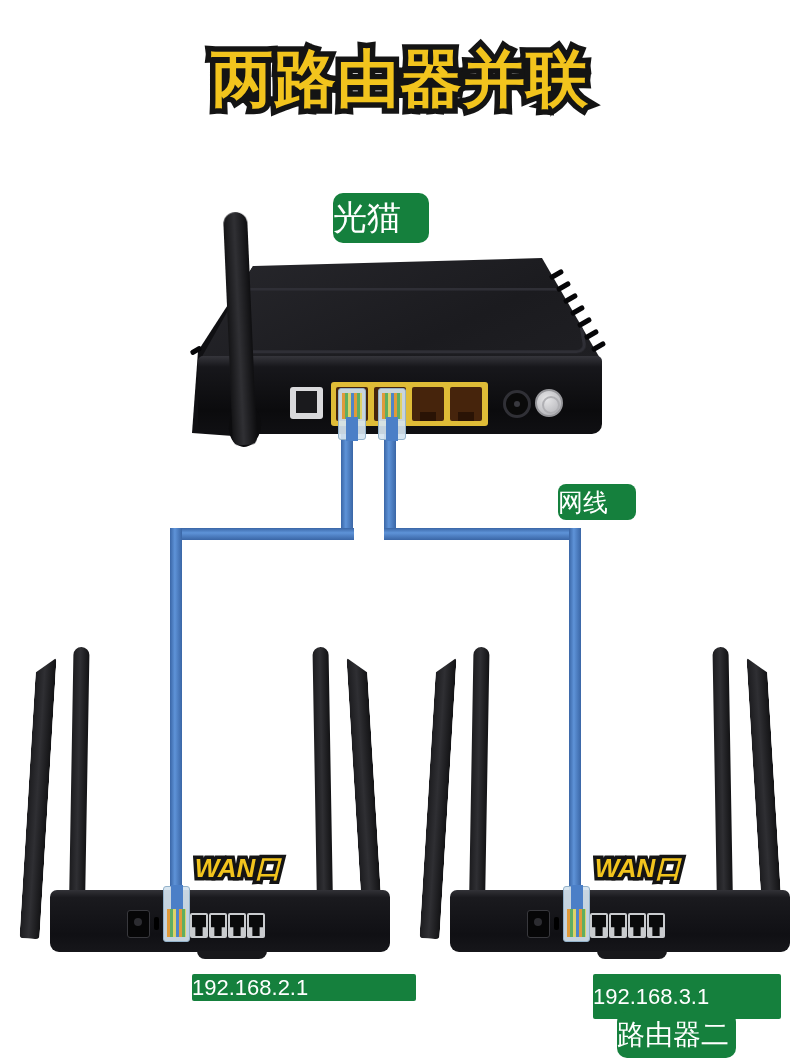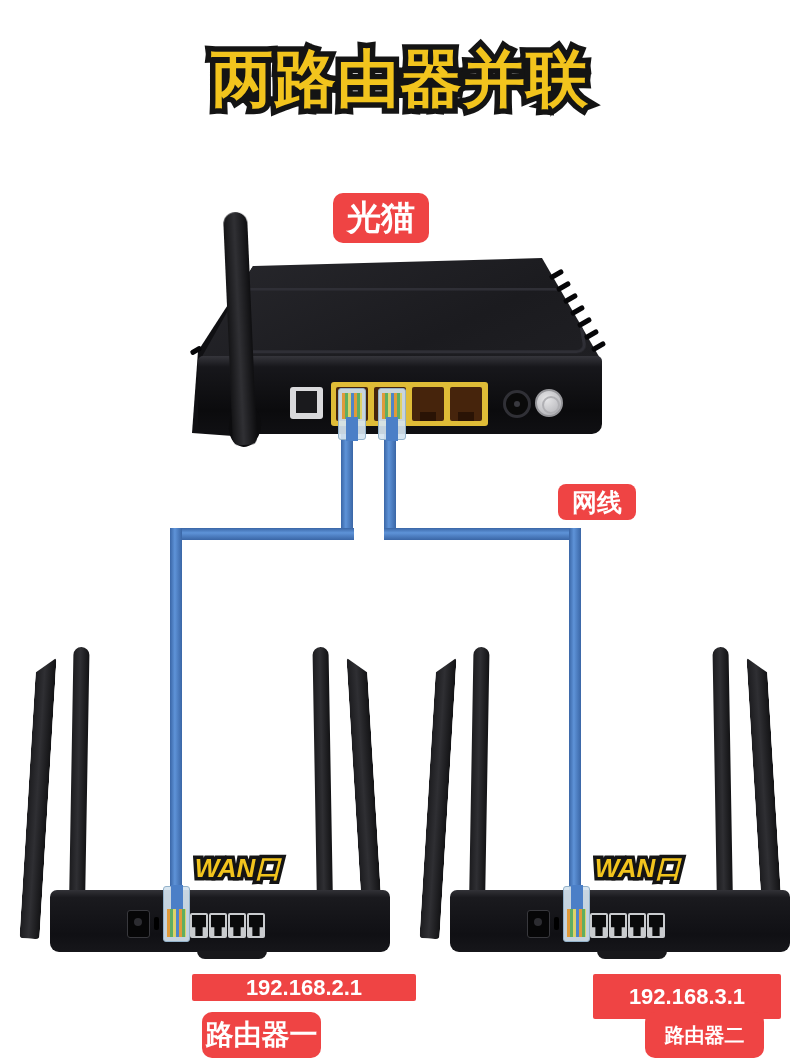--- a/index.html
+++ b/index.html
@@ -9,21 +9,21 @@
 
   
   .outlined{text-align:center;}
   .outlined .stroke{position:absolute;left:0;right:0;top:0;color:#141414;-webkit-text-stroke:11px #141414;}
   .outlined .fill{position:relative;color:#F2C41D;}
   .title{left:0;right:0;top:44px;font-size:62px;font-weight:900;letter-spacing:1px;line-height:70px;}
   .wanlab{width:100px;font-size:26px;font-weight:800;font-style:italic;line-height:30px;}
   .wanlab .stroke{-webkit-text-stroke:7px #141414;}
 
   
-  .bluebox{background:#ef4444;color:#fff;display:flex;align-items:center;justify-content:center;font-weight:bold;}
+  .bluebox{background:#15803d;color:#fff;display:flex;align-items:center;justify-content:flex-start;font-weight:normal;}
   .tag{border-radius:10px;}
   .bar{border-radius:2px;}
 
   
   .cable-v{width:12px;background:linear-gradient(90deg,#3a66a6,#5e93d8 40%,#3a66a6);}
   .cable-h{height:12px;background:linear-gradient(180deg,#3a66a6,#5e93d8 40%,#3a66a6);}
 
   
   .plug{background:rgba(213,228,240,0.92);border:1px solid #93b2ca;border-radius:3px;}
   .plug .wires{position:absolute;left:3px;right:3px;
@@ -235,20 +235,17 @@
     </div>
   </div>
 
   <div class="abs bluebox bar" style="left:192px;top:974px;width:224px;height:27px;font-size:22px;">
     <span>192.168.2.1</span>
   </div>
   <div class="abs bluebox bar" style="left:593px;top:974px;width:188px;height:45px;font-size:22px;">
     <span>192.168.3.1</span>
   </div>
 
-  <div class="abs bluebox tag" style="left:202px;top:1012px;width:119px;height:46px;font-size:28px;">
-    <span>路由器一</span>
-  </div>
-  <div class="abs bluebox tag" style="left:617px;top:1012px;width:119px;height:46px;font-size:20px;margin-left:28px;">
+  <div class="abs bluebox tag" style="left:617px;top:1012px;width:119px;height:46px;font-size:28px;">
     <span>路由器二</span>
   </div>
 
 </div>
 
 </body></html>

